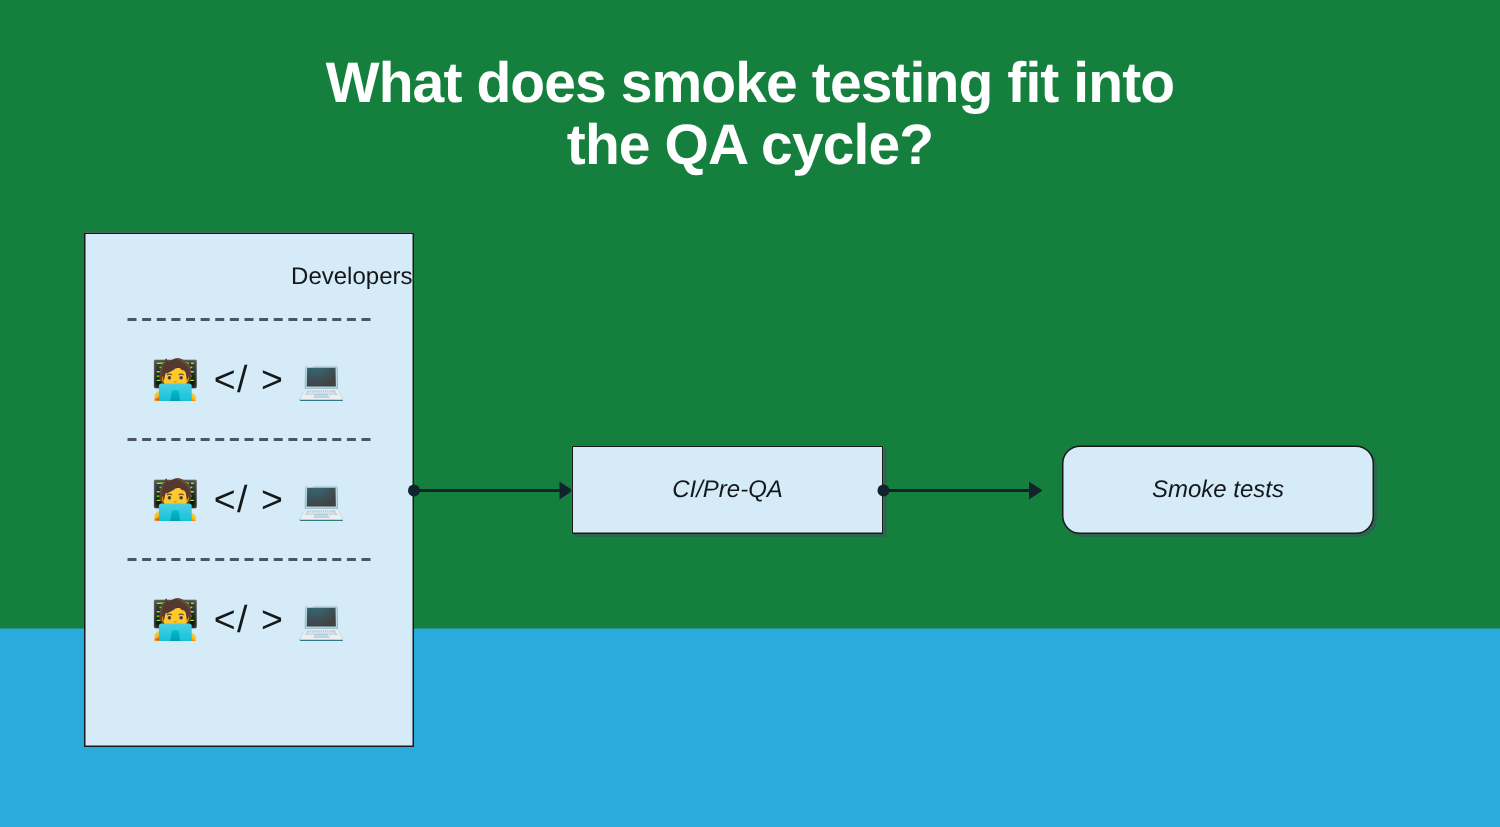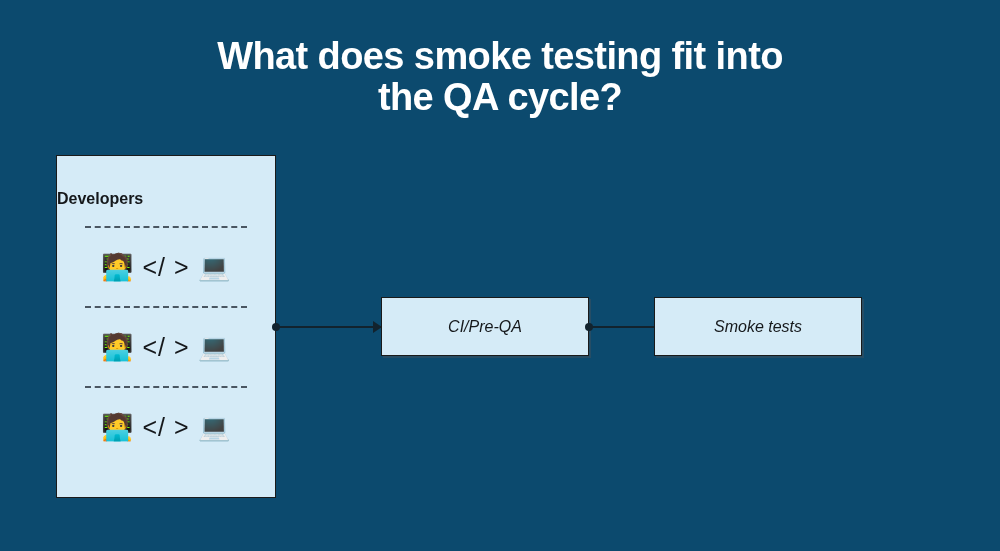--- a/index.html
+++ b/index.html
@@ -10,22 +10,22 @@
     width: 1000px;
     height: 551px;
     overflow: hidden;
     background: #29abdb;
     font-family: "Liberation Sans", sans-serif;
     -webkit-font-smoothing: antialiased;
   }
   #slide {
     position: relative;
     width: 1000px;
-    height: 551px;
-    background: #0c4a6e;
+    height: 419px;
+    background: #15803d;
   }
 
   
   .title {
     position: absolute;
     left: 0;
     top: 36px;
     width: 1000px;
     text-align: center;
     color: #ffffff;
@@ -68,28 +68,27 @@
     height: 59px;
     display: flex;
     align-items: center;
     justify-content: center;
     font-size: 16px;
     box-shadow: 2px 2px 0 rgba(60, 80, 95, 0.55);
     font-style: italic;
   }
 
   .node-ci { left: 381px; }
-  .node-smoke { left: 654px; }
+  .node-smoke { left: 708px; border-radius: 12px; }
 
   .dev-title {
-    margin-top: 34px;
-    text-align: left;
+    margin-top: 20px;
+    text-align: right;
     font-size: 16px;
     color: #15181b;
-    font-weight: bold;
   }
 
   .dev-rows {
     margin-top: 18px;
   }
 
   .dev-sep {
     height: 0;
     margin: 0 28px;
     border-top: 2px dashed #4a5662;

